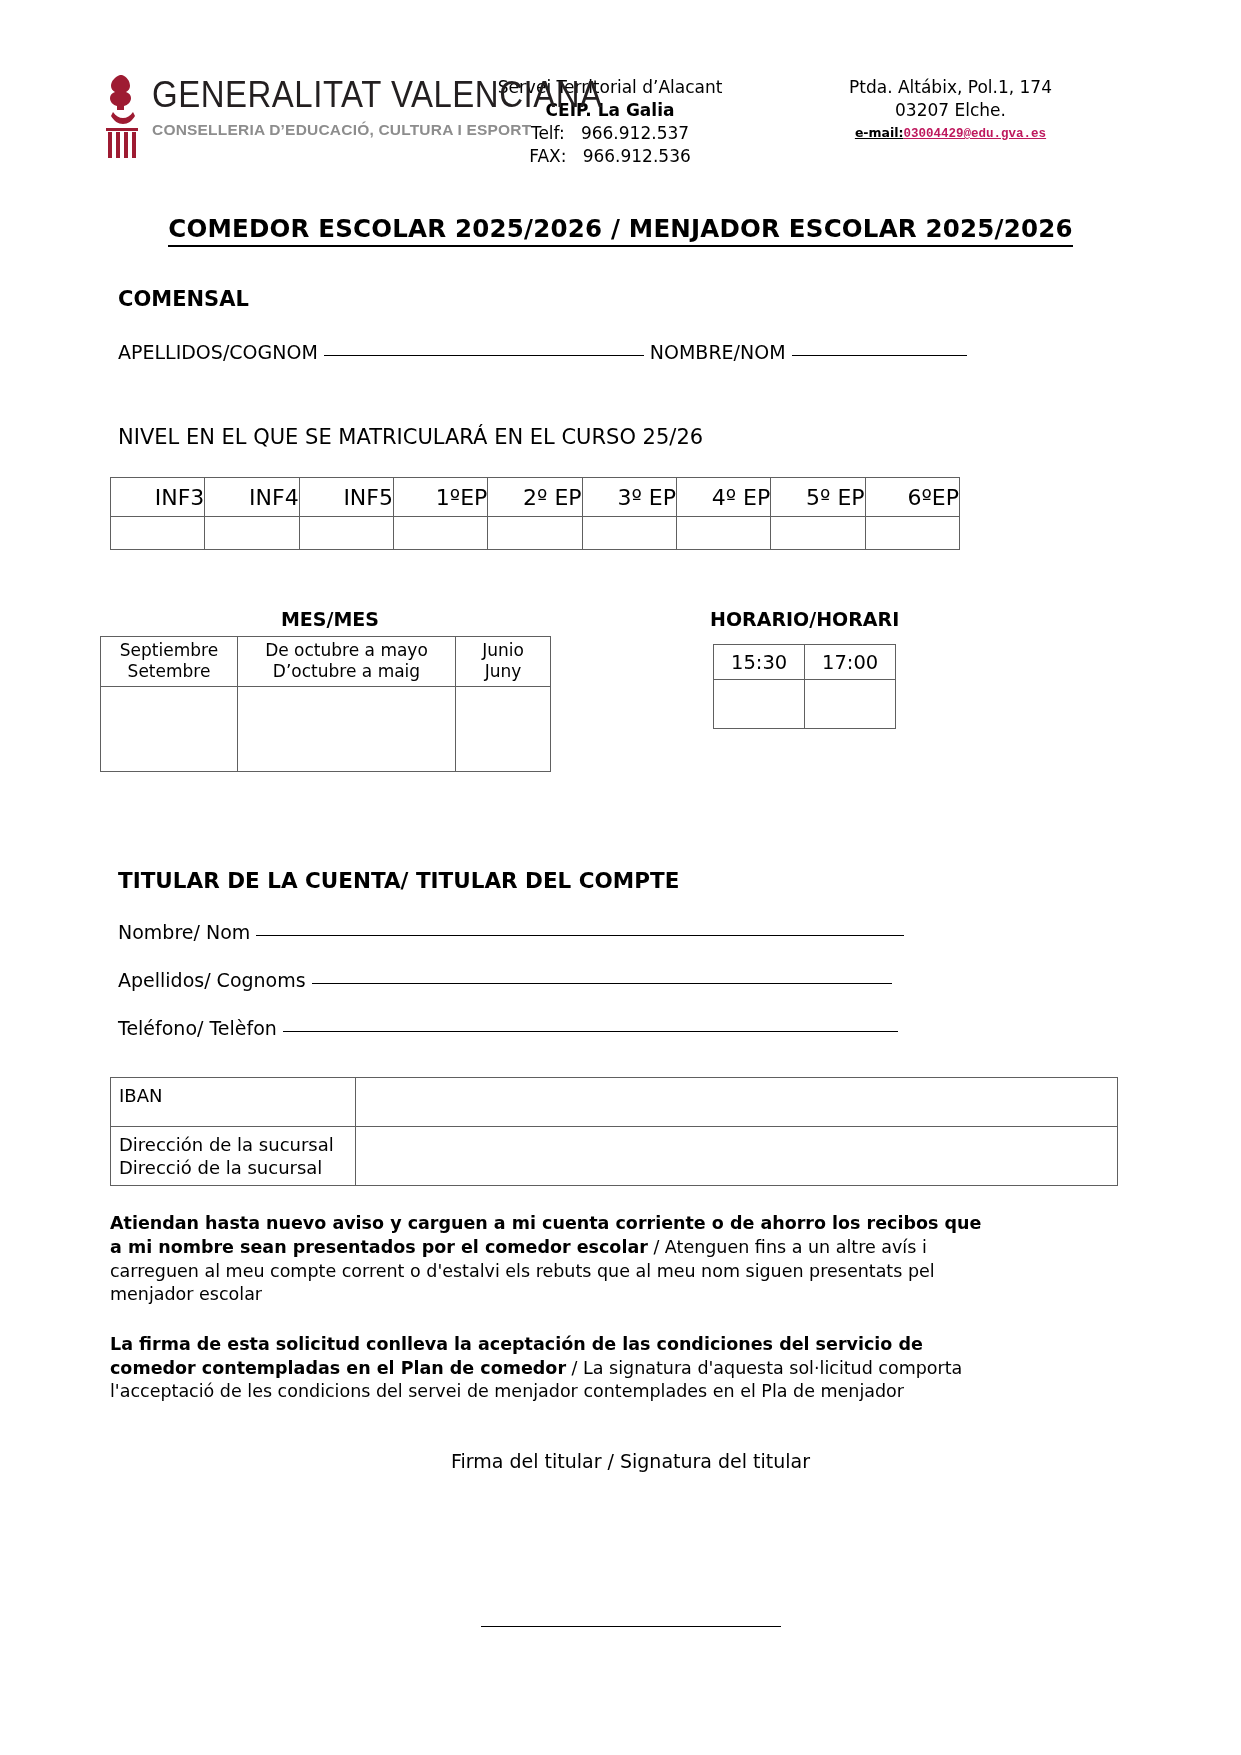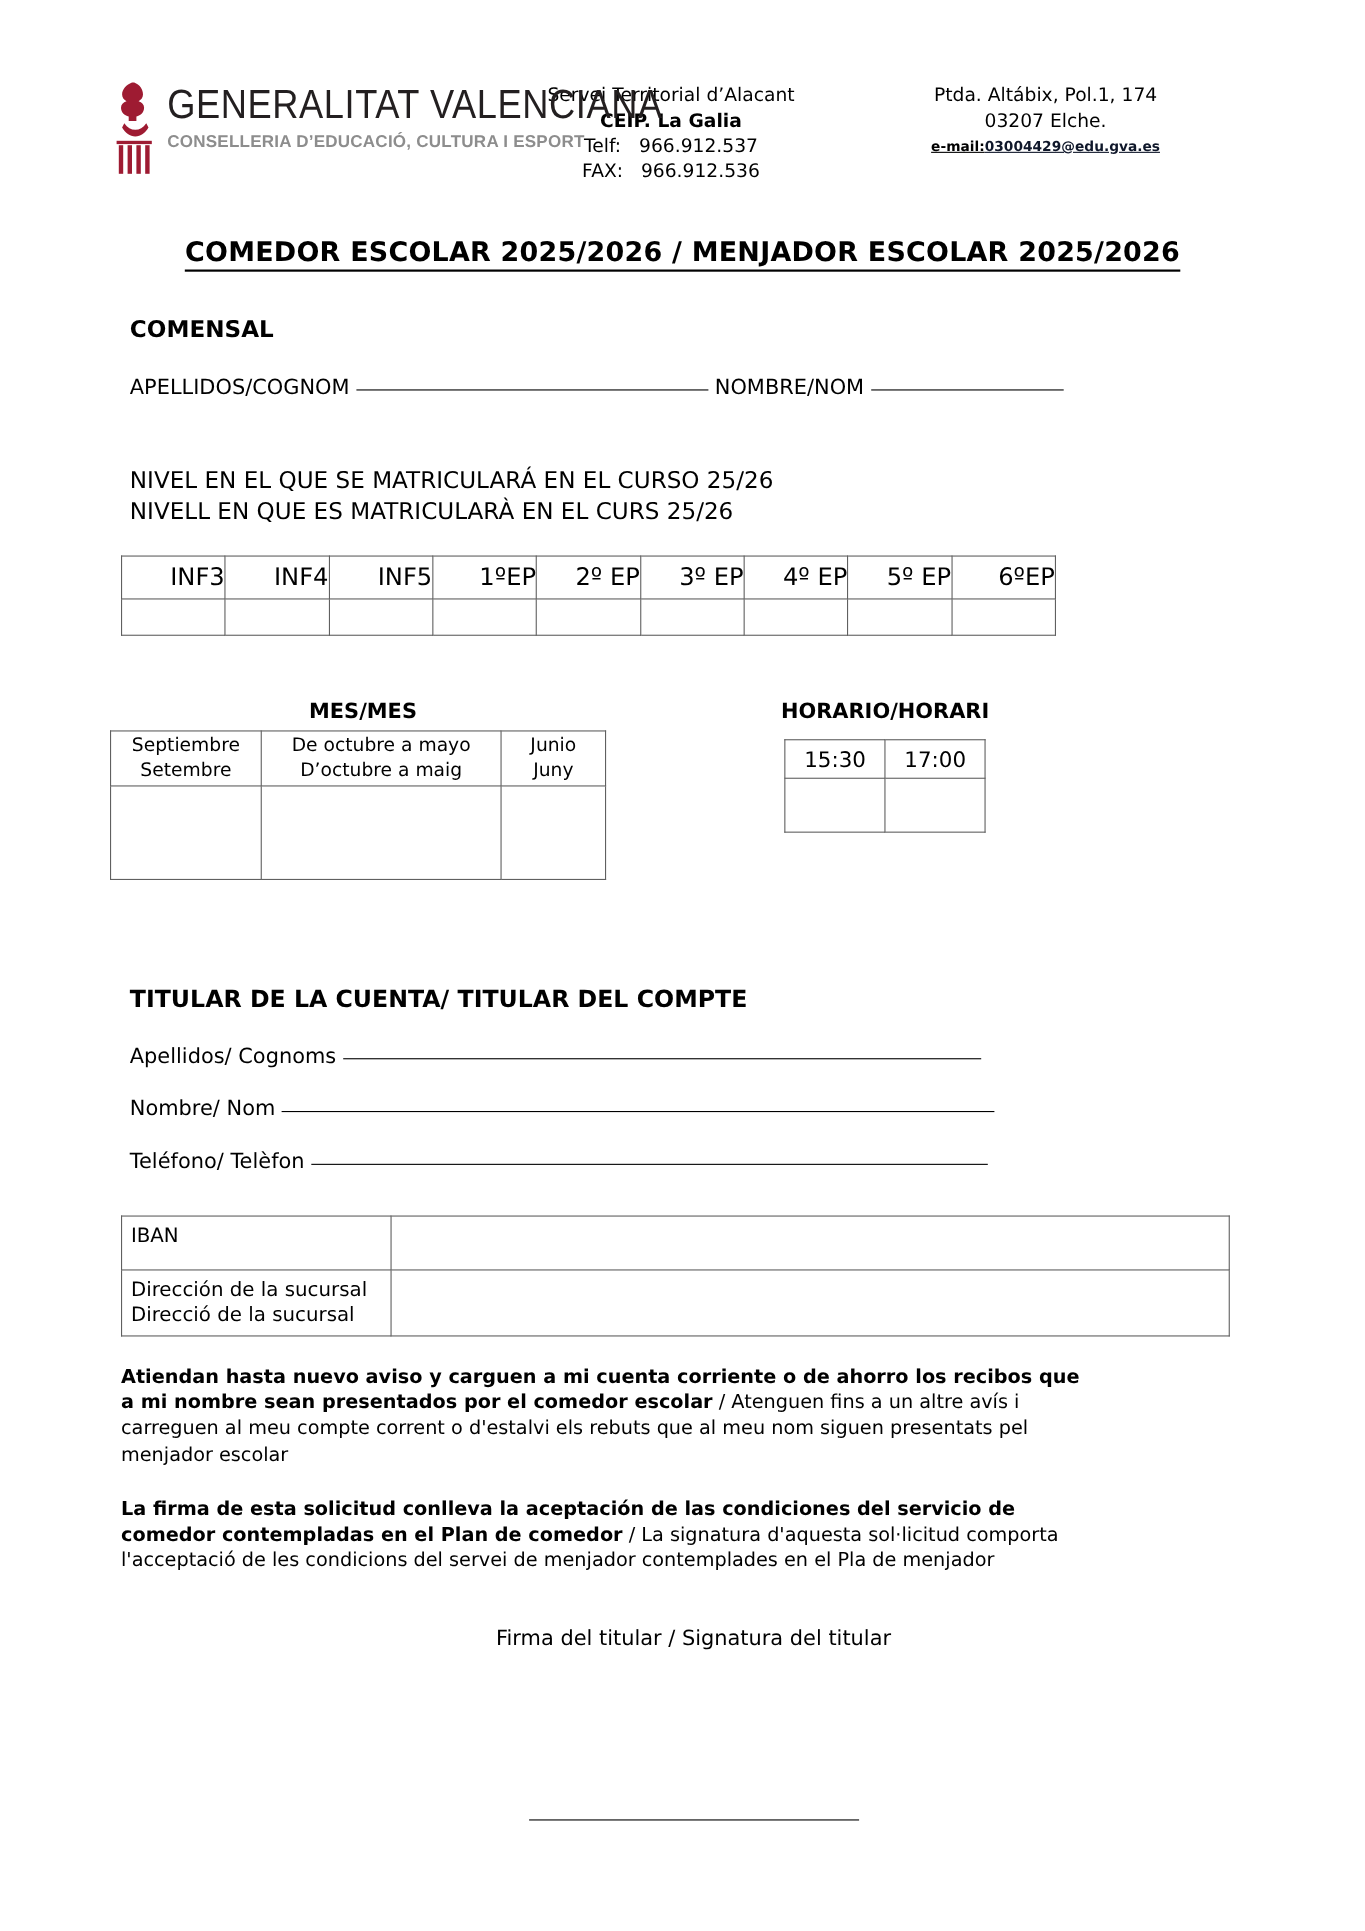--- a/index.html
+++ b/index.html
@@ -90,22 +90,23 @@
     font-size: 12.5px;
     font-weight: bold;
     margin-top: 3px;
     white-space: nowrap;
   }
   .email-label {
     color: #000;
     text-decoration: underline;
   }
   .email-addr {
-    color: #0f172a;
+    color: #be185d;
     text-decoration: underline;
+    font-family: Liberation Mono, monospace;
   }
 
   
   .doc-title {
     text-align: center;
     font-size: 24.5px;
     font-weight: bold;
     letter-spacing: 0.2px;
     margin: 0 0 44px 0;
   }
@@ -334,21 +335,20 @@
 
   <div class="field-row">
     <span class="field-label">APELLIDOS/COGNOM</span>
     <span class="rule" style="width:320px"></span>
     <span class="field-label">NOMBRE/NOM</span>
     <span class="rule" style="width:175px"></span>
   </div>
 
   <div class="heading-pair" style="margin-top:60px">
     <div>NIVEL EN EL QUE SE MATRICULARÁ EN EL CURSO 25/26</div>
-    <div>NIVELL EN QUE ES MATRICULARÀ EN EL CURS 25/26</div>
   </div>
 
   <table class="grade-table">
     <tbody>
       <tr class="headers">
         <td>INF3</td>
         <td>INF4</td>
         <td>INF5</td>
         <td>1ºEP</td>
         <td>2º EP</td>
@@ -418,27 +418,27 @@
             <td></td>
           </tr>
         </tbody>
       </table>
     </div>
   </div>
 
   <div class="titular-head">TITULAR DE LA CUENTA/ TITULAR DEL COMPTE</div>
 
   <div class="titular-row">
+    <span class="field-label">Nombre/ Nom</span>
+    <span class="rule" style="width:648px"></span>
+  </div>
+
+  <div class="titular-row">
     <span class="field-label">Apellidos/ Cognoms</span>
     <span class="rule" style="width:580px"></span>
-  </div>
-
-  <div class="titular-row">
-    <span class="field-label">Nombre/ Nom</span>
-    <span class="rule" style="width:648px"></span>
   </div>
 
   <div class="titular-row">
     <span class="field-label">Teléfono/ Telèfon</span>
     <span class="rule" style="width:615px"></span>
   </div>
 
   <table class="iban-table">
     <colgroup>
         <col class="lbl">

